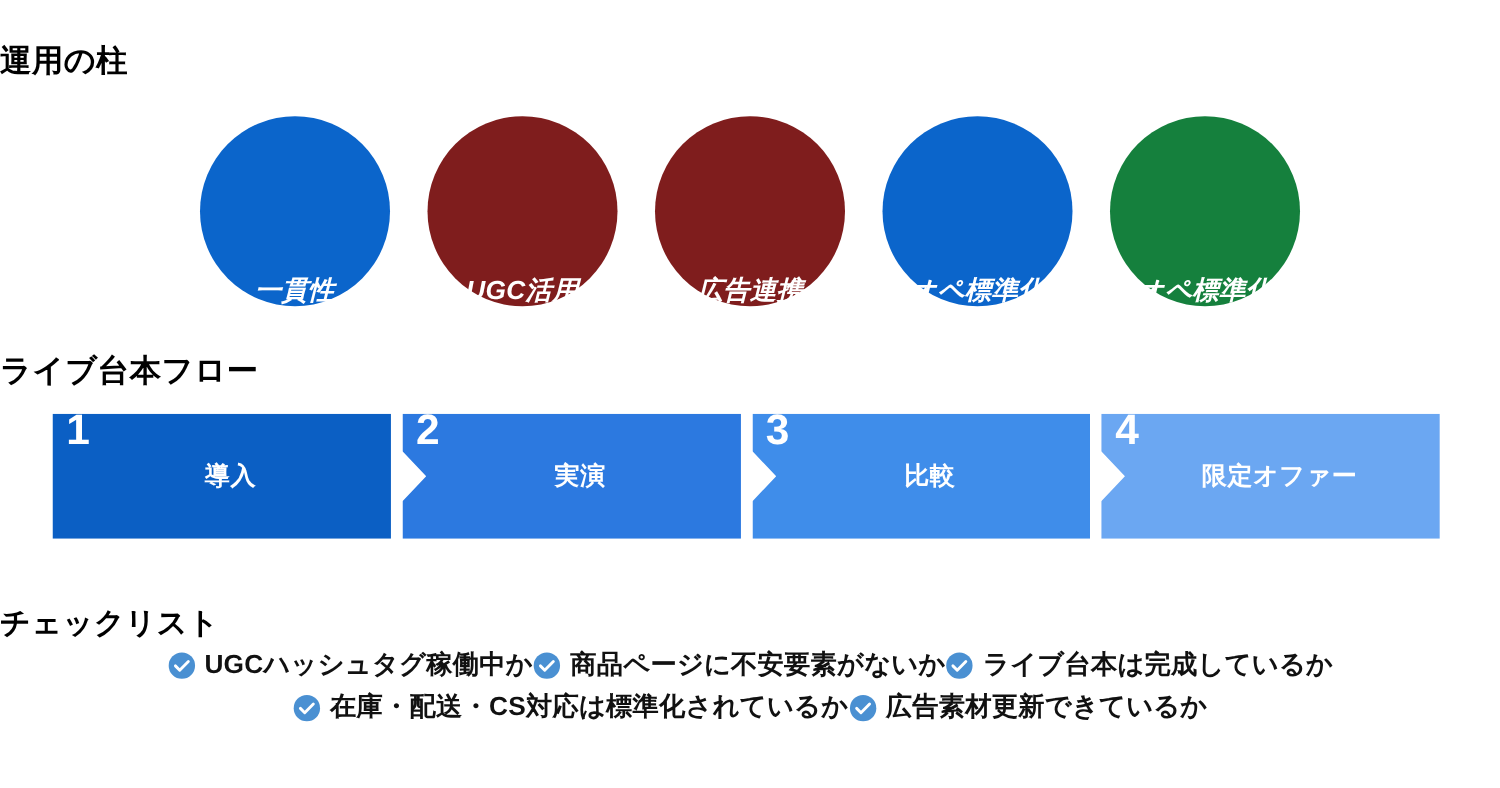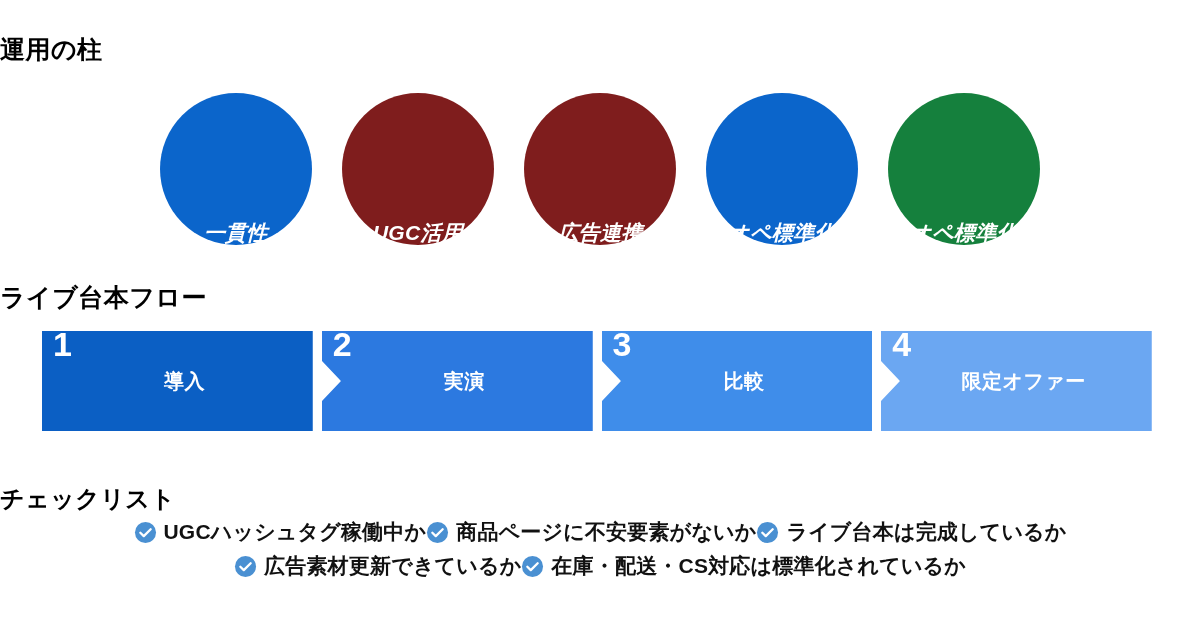--- a/index.html
+++ b/index.html
@@ -262,25 +262,25 @@
           </svg>
           <span class="check-text">ライブ台本は完成しているか</span>
         </div>
       </div>
       <div class="check-row">
         <div class="check-item">
           <svg class="check-icon" viewBox="0 0 24 24">
             <circle cx="12" cy="12" r="11" fill="#4A90D2"></circle>
             <path d="M6.6,12.2 L10.2,15.8 L17.4,8.6" fill="none" stroke="#ffffff" stroke-width="2.4" stroke-linecap="round" stroke-linejoin="round"></path>
           </svg>
+          <span class="check-text">在庫・配送・CS対応は標準化されているか</span>
+        </div>
+        <div class="check-item">
+          <svg class="check-icon" viewBox="0 0 24 24">
+            <circle cx="12" cy="12" r="11" fill="#4A90D2"></circle>
+            <path d="M6.6,12.2 L10.2,15.8 L17.4,8.6" fill="none" stroke="#ffffff" stroke-width="2.4" stroke-linecap="round" stroke-linejoin="round"></path>
+          </svg>
           <span class="check-text">広告素材更新できているか</span>
         </div>
-        <div class="check-item">
-          <svg class="check-icon" viewBox="0 0 24 24">
-            <circle cx="12" cy="12" r="11" fill="#4A90D2"></circle>
-            <path d="M6.6,12.2 L10.2,15.8 L17.4,8.6" fill="none" stroke="#ffffff" stroke-width="2.4" stroke-linecap="round" stroke-linejoin="round"></path>
-          </svg>
-          <span class="check-text">在庫・配送・CS対応は標準化されているか</span>
-        </div>
       </div>
     </div>
 
 </div>
 
 </body></html>

